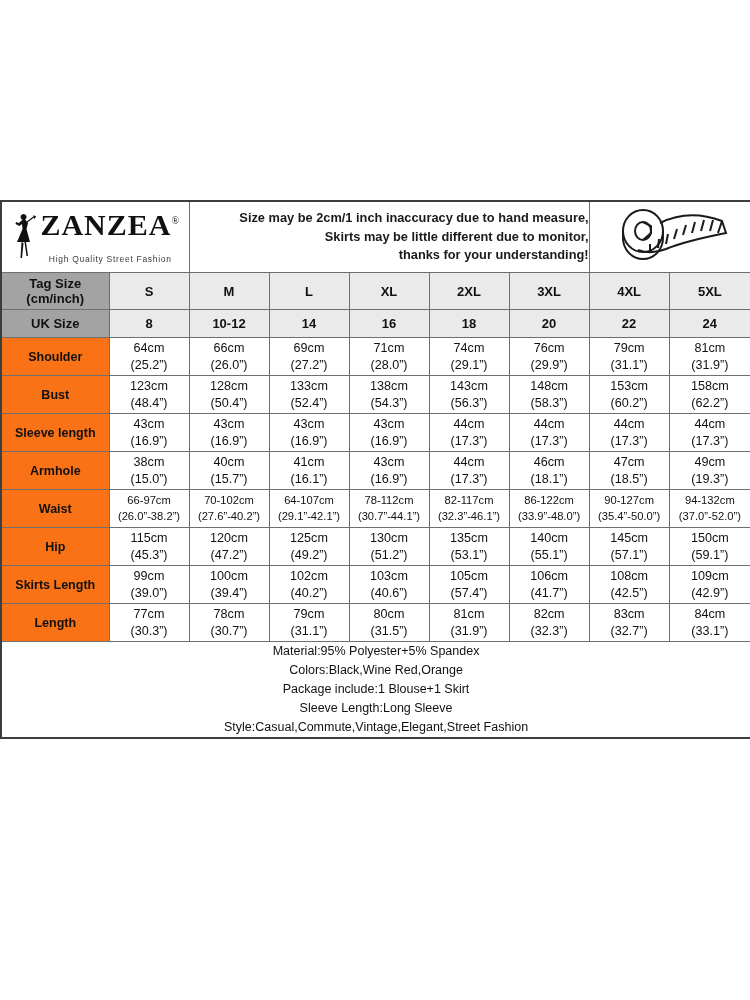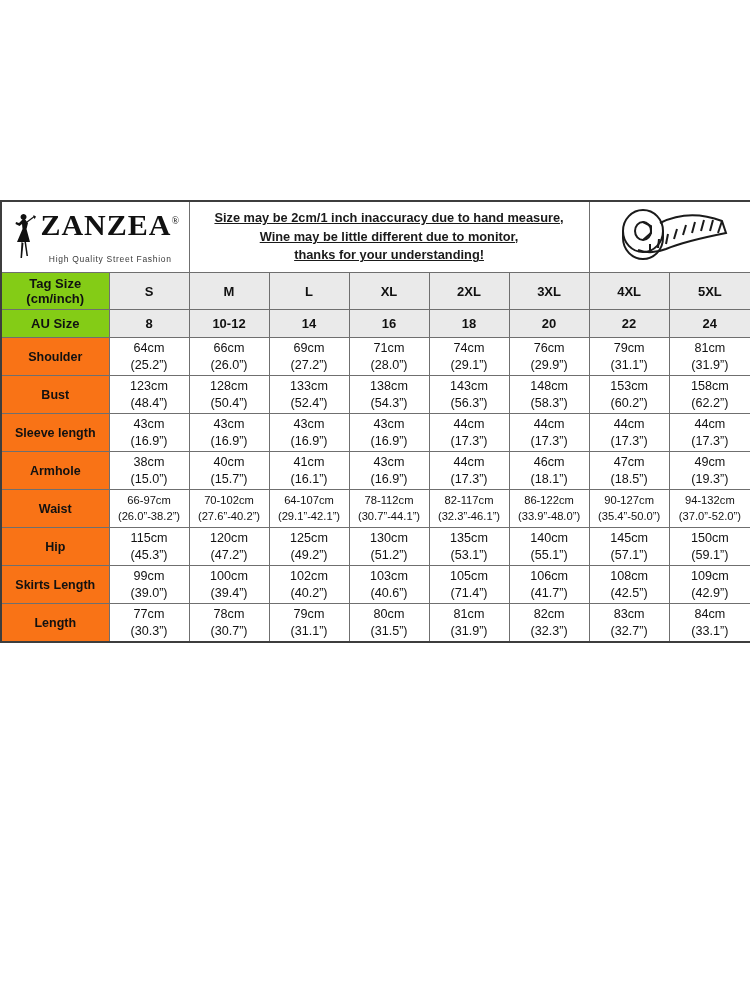--- a/index.html
+++ b/index.html
@@ -88,27 +88,26 @@
     color: #3a3a3a;
     margin-top: 15px;
     white-space: nowrap;
   }
 
   .note-lines {
     font-size: 12.8px;
     font-weight: bold;
     color: #1a1a1a;
     line-height: 1.45;
-    text-align: center;
-    text-decoration: underline;
+    text-align: right;
   }
 
   
   tr.hdr td {
-    background: #84cc16;
+    background: #a3a3a3;
     font-weight: bold;
     font-size: 13px;
     height: 27px;
   }
   tr.hdr td.valcell {
     background: #eaeaea;
   }
   tr.hdr-tall td { height: 36px; }
 
   td.rowlabel {
@@ -172,21 +171,21 @@
                 </svg></span>
               <span class="logo-text-group">
                 <span class="logo-word"><span>ZANZEA</span><span class="logo-reg">®</span></span>
                 <span class="logo-tag">High Quality Street Fashion</span>
               </span>
             </div>
           </td>
           <td class="banner-note-cell" colspan="5">
             <div class="note-lines">
               <div>Size may be 2cm/1 inch inaccuracy due to hand measure,</div>
-              <div>Wine may be little different due to monitor,</div>
+              <div>Skirts may be little different due to monitor,</div>
               <div>thanks for your understanding!</div>
             </div>
           </td>
           <td class="banner-tape-cell" colspan="2"><span><svg width="120" height="58" viewBox="0 0 120 58">
                 <g fill="none" stroke="#1a1a1a" stroke-width="2">
                   <ellipse cx="33" cy="24" rx="20" ry="21"></ellipse>
                   <path d="M13 24 L13 31 A20 21 0 0 0 53 31 L53 24"></path>
                   <ellipse cx="33" cy="24" rx="8" ry="9"></ellipse>
                   <path d="M33 15 L41 19 L41 26 L33 33"></path>
                   <path d="M50 16 C74 4 96 8 112 14 L116 26 C96 30 70 36 56 42 C46 46 36 46 28 43"></path>
@@ -207,21 +206,21 @@
           <td class="valcell">S</td>
           <td class="valcell">M</td>
           <td class="valcell">L</td>
           <td class="valcell">XL</td>
           <td class="valcell">2XL</td>
           <td class="valcell">3XL</td>
           <td class="valcell">4XL</td>
           <td class="valcell">5XL</td>
         </tr>
         <tr class="hdr">
-          <td class="rowlabel">AU Size</td>
+          <td class="rowlabel">UK Size</td>
           <td class="valcell">8</td>
           <td class="valcell">10-12</td>
           <td class="valcell">14</td>
           <td class="valcell">16</td>
           <td class="valcell">18</td>
           <td class="valcell">20</td>
           <td class="valcell">22</td>
           <td class="valcell">24</td>
         </tr>
         <tr class="meas">
@@ -447,21 +446,21 @@
           <td class="valcell">
             <span class="cm">102cm</span>
             <span class="inch">(40.2”)</span>
           </td>
           <td class="valcell">
             <span class="cm">103cm</span>
             <span class="inch">(40.6”)</span>
           </td>
           <td class="valcell">
             <span class="cm">105cm</span>
-            <span class="inch">(71.4”)</span>
+            <span class="inch">(57.4”)</span>
           </td>
           <td class="valcell">
             <span class="cm">106cm</span>
             <span class="inch">(41.7”)</span>
           </td>
           <td class="valcell">
             <span class="cm">108cm</span>
             <span class="inch">(42.5”)</span>
           </td>
           <td class="valcell">
@@ -495,17 +494,26 @@
             <span class="cm">82cm</span>
             <span class="inch">(32.3”)</span>
           </td>
           <td class="valcell">
             <span class="cm">83cm</span>
             <span class="inch">(32.7”)</span>
           </td>
           <td class="valcell">
             <span class="cm">84cm</span>
             <span class="inch">(33.1”)</span>
+          </td>
+        </tr>
+        <tr>
+          <td class="footer-cell" colspan="9">
+            <span class="footer-line">Material:95% Polyester+5% Spandex</span>
+            <span class="footer-line">Colors:Black,Wine Red,Orange</span>
+            <span class="footer-line">Package include:1 Blouse+1 Skirt</span>
+            <span class="footer-line">Sleeve Length:Long Sleeve</span>
+            <span class="footer-line">Style:Casual,Commute,Vintage,Elegant,Street Fashion</span>
           </td>
         </tr>
       </tbody>
   </table>
 </div>
 
 </body></html>

